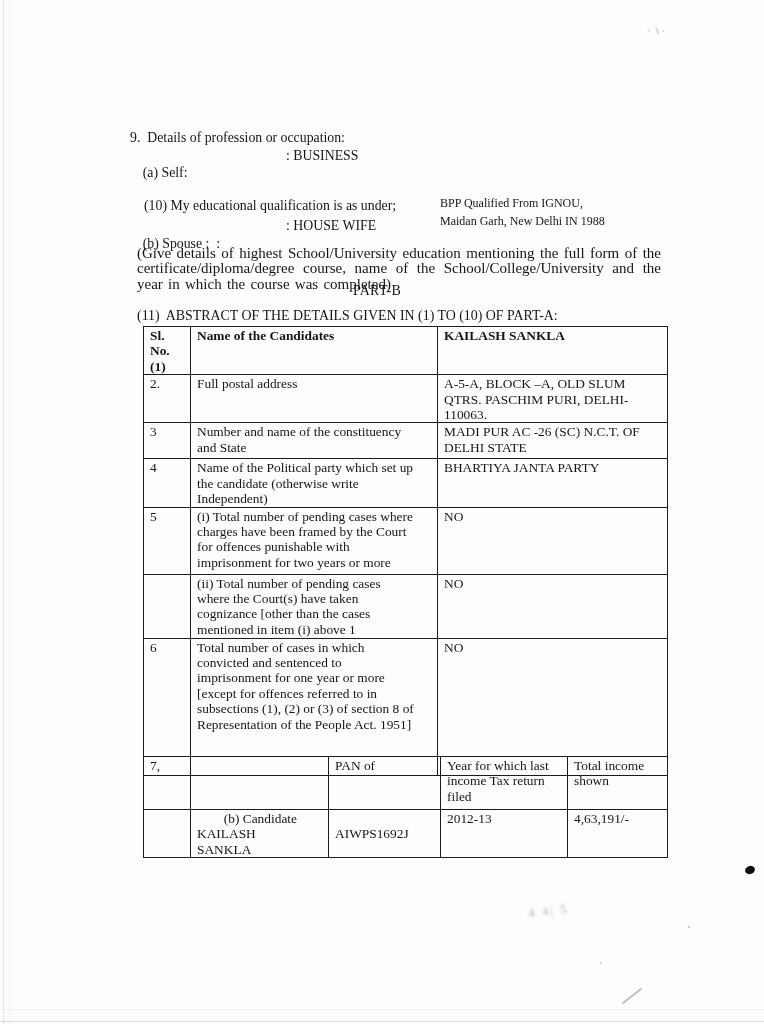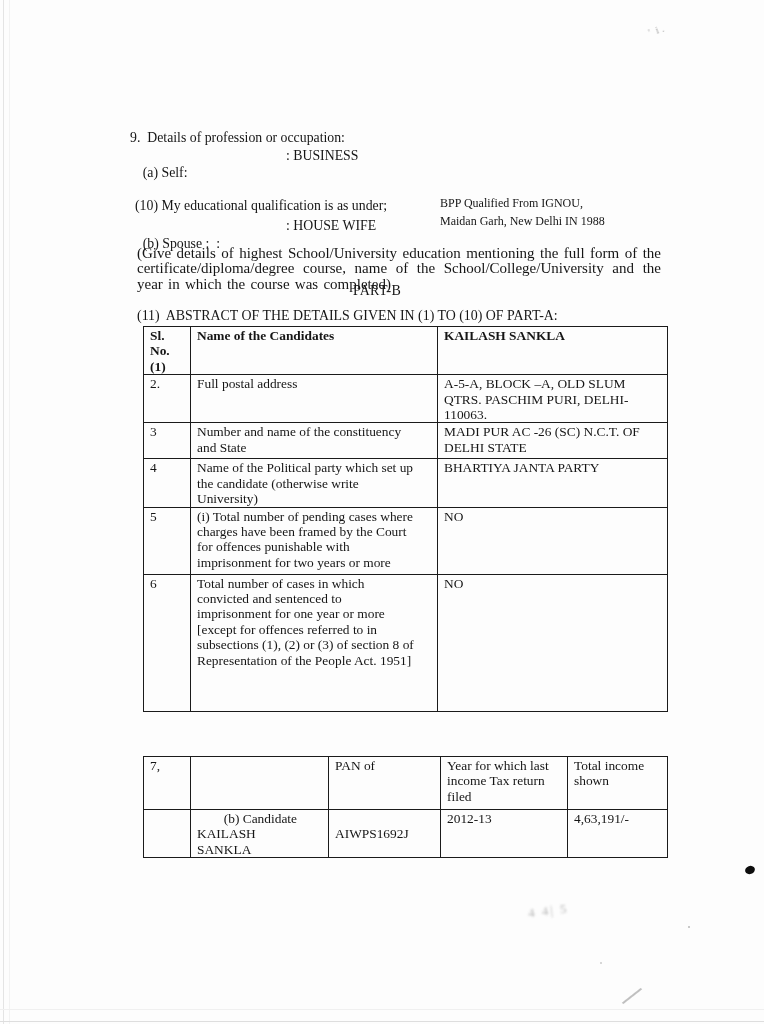--- a/index.html
+++ b/index.html
@@ -13,21 +13,21 @@
   }
   .page{
     position:absolute;left:0;top:0;width:764px;height:1024px;
     background:#fdfdfd;
   }
   
   .sec9{position:absolute;left:122px;top:129px;width:540px;font-size:13.8px;line-height:17.6px;}
   .sec9 .heading{margin-left:8px;white-space:pre;}
   .kvrow{position:relative;white-space:pre;}
   .kvrow .val{position:absolute;left:164px;top:0;white-space:pre;}
-  .sec10-label{position:absolute;left:135px;top:198px;font-size:13.8px;white-space:pre;}
+  .sec10-label{position:absolute;left:144px;top:198px;font-size:13.8px;white-space:pre;}
   .sec10-value{position:absolute;left:440px;top:195px;width:235px;font-size:12px;line-height:17.8px;white-space:pre-line;}
   .note{position:absolute;left:137px;top:246px;width:524px;font-size:15px;line-height:15.4px;text-align:justify;word-spacing:1.5px;}
   .partb{position:absolute;left:137px;top:283px;width:480px;text-align:center;font-weight:normal;font-size:14px;letter-spacing:.3px;}
   .sec11{position:absolute;left:137px;top:308px;font-size:13.9px;white-space:pre;}
   
   table{border-collapse:collapse;table-layout:fixed;position:absolute;left:143px;background:transparent;}
   td{border:1.6px solid #1b1b1b;vertical-align:top;padding:1px 6px 0 6px;
      font-size:13.4px;line-height:15.4px;white-space:pre-wrap;overflow:hidden;}
   .t1{top:326px;width:524px;}
   .t1 .c-sl{width:47px;}
@@ -118,29 +118,37 @@
       <td>3</td>
       <td>Number and name of the constituency
 and State</td>
       <td>MADI PUR AC -26 (SC) N.C.T. OF
 DELHI STATE</td>
     </tr>
     <tr class="r4">
       <td>4</td>
       <td>Name of the Political party which set up
 the candidate (otherwise write
-University)</td>
+Independent)</td>
       <td>BHARTIYA JANTA PARTY</td>
     </tr>
     <tr class="r5a">
       <td>5</td>
       <td>(i) Total number of pending cases where
 charges have been framed by the Court
 for offences punishable with
 imprisonment for two years or more</td>
+      <td>NO</td>
+    </tr>
+    <tr class="r5b">
+      <td></td>
+      <td>(ii) Total number of pending cases
+where the Court(s) have taken
+cognizance [other than the cases
+mentioned in item (i) above 1</td>
       <td>NO</td>
     </tr>
     <tr class="r6">
       <td>6</td>
       <td>Total number of cases in which
 convicted and sentenced to
 imprisonment for one year or more
 [except for offences referred to in
 subsections (1), (2) or (3) of section 8 of
 Representation of the People Act. 1951]</td>

